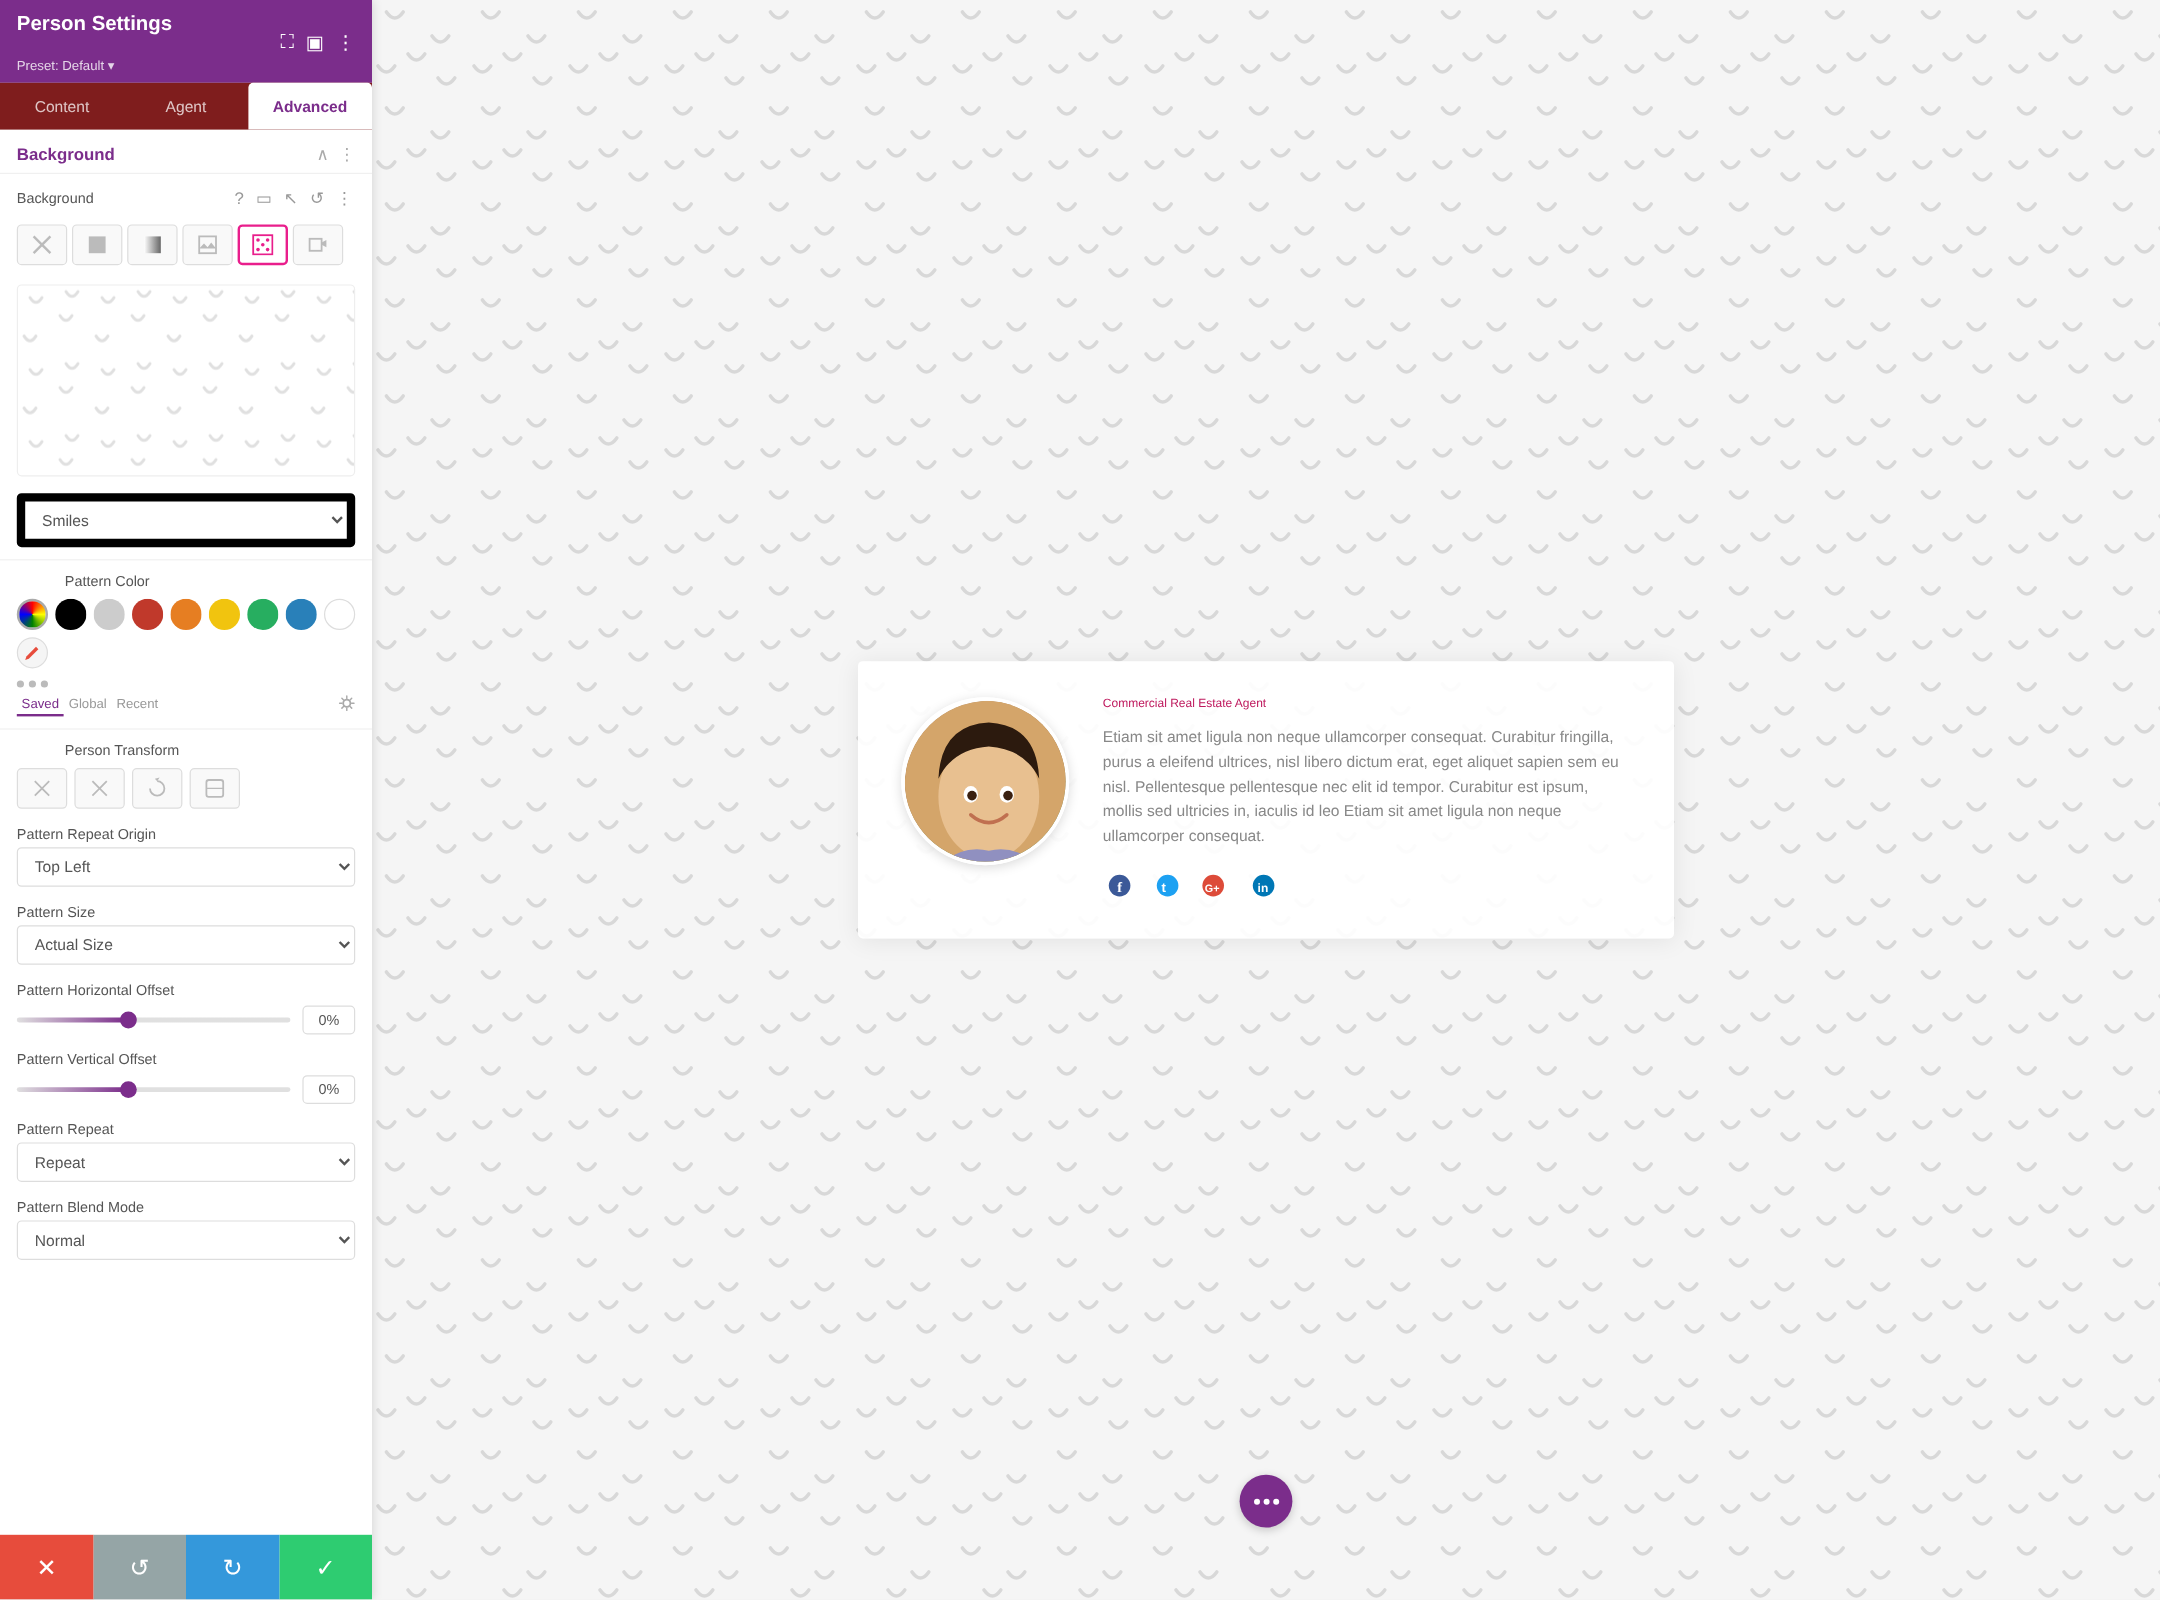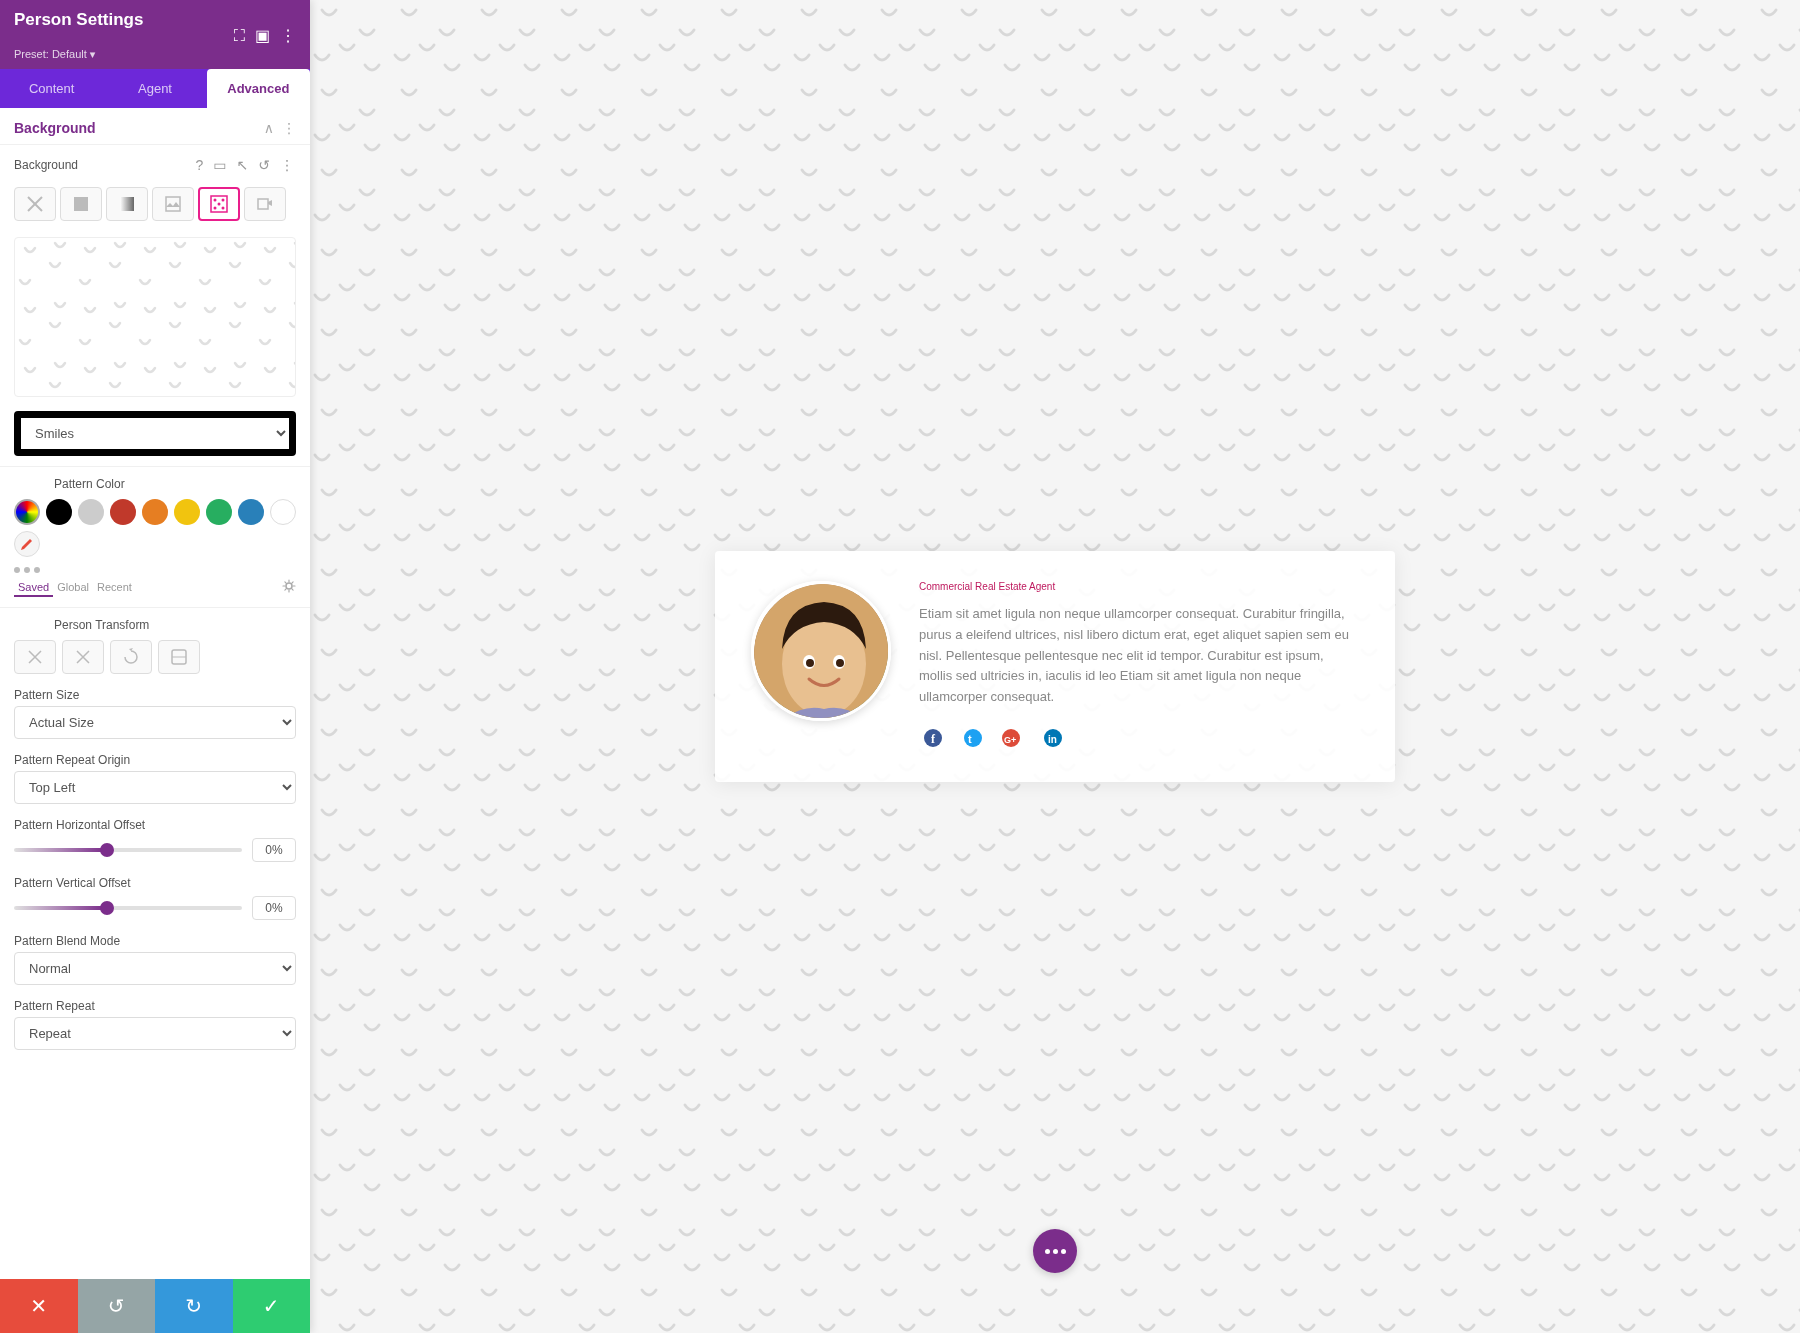--- a/index.html
+++ b/index.html
@@ -7,21 +7,21 @@
 
     
     .left-panel { width: 310px; min-width: 310px; background: #fff; display: flex; flex-direction: column; height: 100%; box-shadow: 2px 0 8px rgba(0,0,0,0.12); z-index: 10; }
 
     .panel-header { background: #7b2d8b; color: #fff; padding: 10px 14px 8px; display: flex; align-items: center; justify-content: space-between; }
     .panel-title { font-size: 17px; font-weight: 600; }
     .panel-preset { font-size: 11px; color: rgba(255,255,255,0.8); margin-top: 18px; }
     .panel-header-icons { display: flex; gap: 10px; align-items: center; }
     .panel-header-icons span { color: #fff; font-size: 16px; cursor: pointer; }
 
-    .panel-tabs { display: flex; background: #6d28d9; }
+    .panel-tabs { display: flex; background: #7f1d1d; }
     .panel-tab { flex: 1; padding: 12px 0; text-align: center; font-size: 13px; color: rgba(255,255,255,0.75); cursor: pointer; }
     .panel-tab.active { background: #fff; color: #7b2d8b; font-weight: 600; border-radius: 4px 4px 0 0; }
 
     .panel-body { flex: 1; overflow-y: auto; padding: 0; }
 
     
     .section-header { display: flex; align-items: center; justify-content: space-between; padding: 12px 14px 8px; border-bottom: 1px solid #f0f0f0; }
     .section-title { font-size: 14px; font-weight: 700; color: #7b2d8b; }
     .section-header-icons { display: flex; gap: 8px; align-items: center; }
     .section-header-icons span { font-size: 14px; color: #aaa; cursor: pointer; }
@@ -299,75 +299,75 @@
       </button>
       <button class="transform-btn">
         <svg width="20" height="20" viewBox="0 0 20 20">
             <rect x="3" y="3" width="14" height="14" rx="2" fill="none" stroke="#bbb" stroke-width="1.5"></rect>
             <path d="M3 10h14" stroke="#bbb" stroke-width="1"></path>
           </svg>
       </button>
     </div>
 
     <div class="select-field-row">
-      <label>Pattern Size</label>
-      <select class="select-field">
-        <option>Actual Size</option>
-        <option>Stretch</option>
-        <option>Fit</option>
-        <option>Cover</option>
-      </select>
-    </div>
-
-    <div class="select-field-row">
       <label>Pattern Repeat Origin</label>
       <select class="select-field">
         <option>Top Left</option>
         <option>Top Center</option>
         <option>Top Right</option>
         <option>Center</option>
         <option>Bottom Left</option>
       </select>
     </div>
 
+    <div class="select-field-row">
+      <label>Pattern Size</label>
+      <select class="select-field">
+        <option>Actual Size</option>
+        <option>Stretch</option>
+        <option>Fit</option>
+        <option>Cover</option>
+      </select>
+    </div>
+
     <div class="slider-row">
       <label>Pattern Horizontal Offset</label>
       <div class="slider-container">
         <input type="range" class="slider" min="0" max="100" value="40" style="">
         <input type="text" class="slider-value" value="0%" style="">
       </div>
     </div>
 
     <div class="slider-row">
       <label>Pattern Vertical Offset</label>
       <div class="slider-container">
         <input type="range" class="slider" min="0" max="100" value="40" style="">
         <input type="text" class="slider-value" value="0%" style="">
       </div>
+    </div>
+
+    <div class="select-field-row">
+      <label>Pattern Repeat</label>
+      <select class="select-field">
+        <option>Repeat</option>
+        <option>Repeat-X</option>
+        <option>Repeat-Y</option>
+        <option>No Repeat</option>
+      </select>
     </div>
 
     <div class="select-field-row">
       <label>Pattern Blend Mode</label>
       <select class="select-field">
         <option>Normal</option>
         <option>Multiply</option>
         <option>Screen</option>
         <option>Overlay</option>
         <option>Darken</option>
         <option>Lighten</option>
-      </select>
-    </div>
-
-    <div class="select-field-row">
-      <label>Pattern Repeat</label>
-      <select class="select-field">
-        <option>Repeat</option>
-        <option>Repeat-X</option>
-        <option>Repeat-Y</option>
-        <option>No Repeat</option>
       </select>
     </div>
 
     <div style="height: 20px;"></div>
 
   </div>
 
   <div class="panel-bottom-bar">
     <div class="bottom-btn cancel">✕</div>
     <div class="bottom-btn reset">↺</div>

